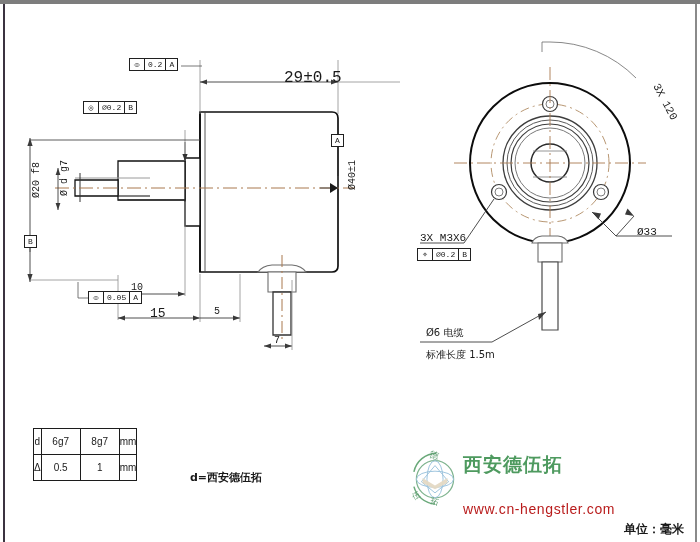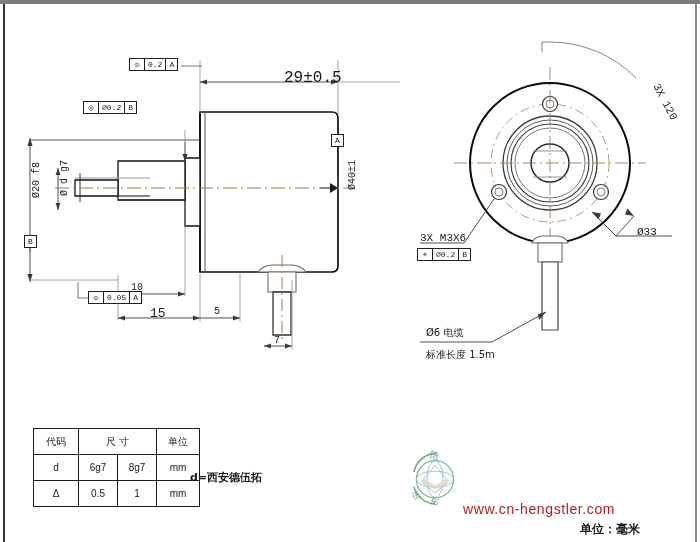--- a/index.html
+++ b/index.html
@@ -48,21 +48,21 @@
   .note-line{position:absolute;font-size:11px;font-weight:bold;white-space:nowrap;
       font-family:"DejaVu Sans","Liberation Sans",sans-serif;color:#1a1a1a;}
 
   
   #brand-cn{position:absolute;left:463px;top:452px;font-size:19px;font-weight:bold;letter-spacing:1px;
      color:#4e9a5f;font-family:"DejaVu Sans","Liberation Sans",sans-serif;white-space:nowrap;}
   #brand-phone{position:absolute;left:463px;top:479px;font-size:18px;font-weight:bold;letter-spacing:.5px;
      color:#4aa3d8;font-family:"Liberation Sans","DejaVu Sans",sans-serif;white-space:nowrap;}
   #brand-web{position:absolute;left:463px;top:501px;font-size:14px;letter-spacing:.6px;
      color:#b91c1c;font-family:"Liberation Sans","DejaVu Sans",sans-serif;white-space:nowrap;}
-  #unit-note{position:absolute;left:580px;top:521px;font-size:12px;font-weight:bold;
+  #unit-note{position:absolute;left:624px;top:521px;font-size:12px;font-weight:bold;
      color:#1a1a1a;font-family:"DejaVu Sans","Liberation Sans",sans-serif;white-space:nowrap;}
   #logo-mark{position:absolute;left:404px;top:447px;width:62px;height:62px;}
 </style>
 </head>
 <body>
 
 <div id="sheet">
 
   <div id="border-top"></div>
   <div id="border-left"></div>
@@ -251,25 +251,20 @@
       <div>⌀0.2</div>
       <div class="dat">B</div>
     </div>
 
     <div class="txt cn" style="left:426px;top:328px;font-size:10px;">Ø6 电缆</div>
     <div class="txt cn" style="left:426px;top:350px;font-size:10px;">标准长度 1.5m</div>
   </div>
 
   <table id="spec-table">
     <tbody>
-        <tr>
-      <th class="c-code">代码</th>
-      <th class="c-dim" colspan="2">尺  寸</th>
-      <th class="c-unit">单位</th>
-    </tr>
     <tr>
       <td>d</td>
       <td class="c-dim">6g7</td>
       <td class="c-dim">8g7</td>
       <td class="unit-mono">mm</td>
     </tr>
     <tr>
       <td>Δ</td>
       <td class="c-dim">0.5</td>
       <td class="c-dim">1</td>
@@ -286,16 +281,17 @@
     <ellipse cx="50" cy="52" rx="13" ry="30" fill="none" stroke="#9ec4de" stroke-width="1.6"></ellipse>
     <path d="M50,30 L72,56 L50,74 L28,56 Z" fill="none" stroke="#9ec4de" stroke-width="1.6"></path>
     <path d="M30,50 L50,62 L70,50 L70,58 L50,68 L30,58 Z" fill="#e4d9c4" opacity="0.95"></path>
     <path d="M16,40 A38,38 0 0,1 52,10" fill="none" stroke="#6aa97a" stroke-width="2.4"></path>
     <path d="M16,64 A38,38 0 0,0 50,92" fill="none" stroke="#6aa97a" stroke-width="2.4"></path>
     <text x="47" y="18" font-size="15" fill="#5d9c70" font-family="DejaVu Sans, sans-serif" text-anchor="middle" transform="rotate(18 47 18)">德</text>
     <text x="22" y="82" font-size="13" fill="#5d9c70" font-family="DejaVu Sans, sans-serif" text-anchor="middle" transform="rotate(-28 22 82)">伍</text>
     <text x="48" y="92" font-size="13" fill="#5d9c70" font-family="DejaVu Sans, sans-serif" text-anchor="middle" transform="rotate(18 48 92)">拓</text>
   </svg>
 
+  <div id="brand-cn">西安德伍拓</div>
   <div id="brand-web">www.cn-hengstler.com</div>
   <div id="unit-note">单位：毫米</div>
 
 </div>
 
 </body></html>

